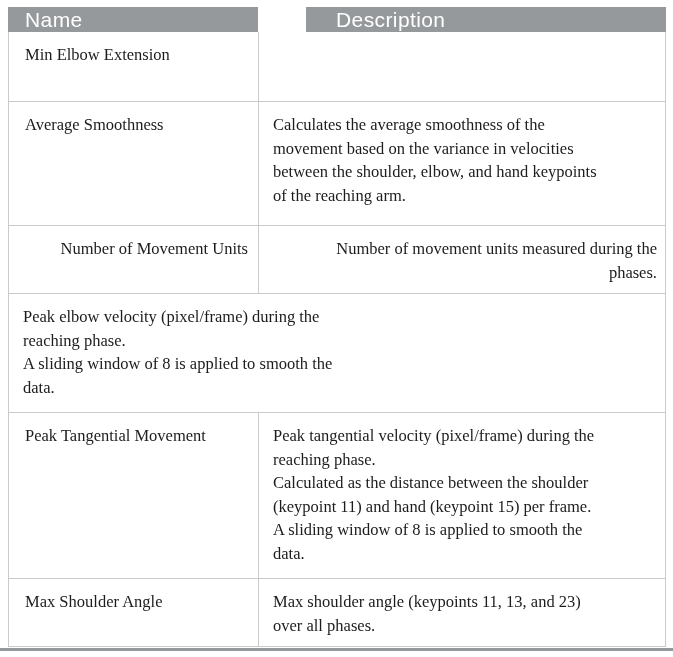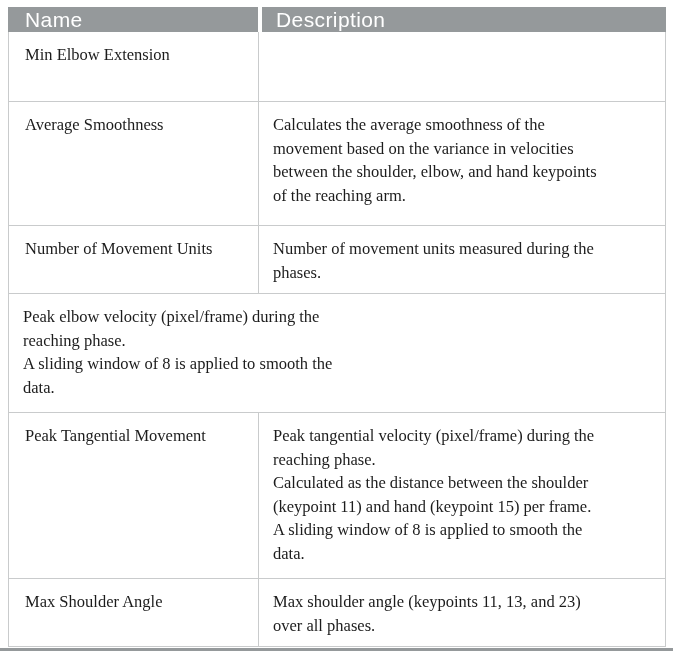--- a/index.html
+++ b/index.html
@@ -36,21 +36,22 @@
     align-items: center;
     box-sizing: border-box;
   }
   .th-name {
     width: 250px;
     padding-left: 17px;
     margin-right: 4px; 
   }
   .th-desc {
     flex: 1;
-    padding-left: 14px;
+    padding-left: 30px;
+    margin-left: 44px;
   }
   
   .tbody {
     border: 1px solid var(--border, #c9cbcc);
     border-top: none;
     box-sizing: border-box;
   }
   .row {
     display: flex;
     border-bottom: 1px solid var(--border, #c9cbcc);
@@ -70,21 +71,21 @@
     padding: 11px 10px 9px 16px;
   }
   .cell-desc {
     flex: 1;
     padding: 11px 8px 9px 14px;
     white-space: pre-line;
   }
   
   .r1 { min-height: 69px; }
   .r2 { min-height: 123px; }
-  .r3 { min-height: 62px; }
+  .r3 { min-height: 62px; text-align: right; }
   .r4 { min-height: 118px; }
   .r5 { min-height: 165px; }
   .r6 { min-height: 57px; }
   .bottom-bar {
     position: absolute;
     left: 0;
     top: 648px;
     width: 673px;
     height: 3px;
     background: var(--header-bg, #95999b);

